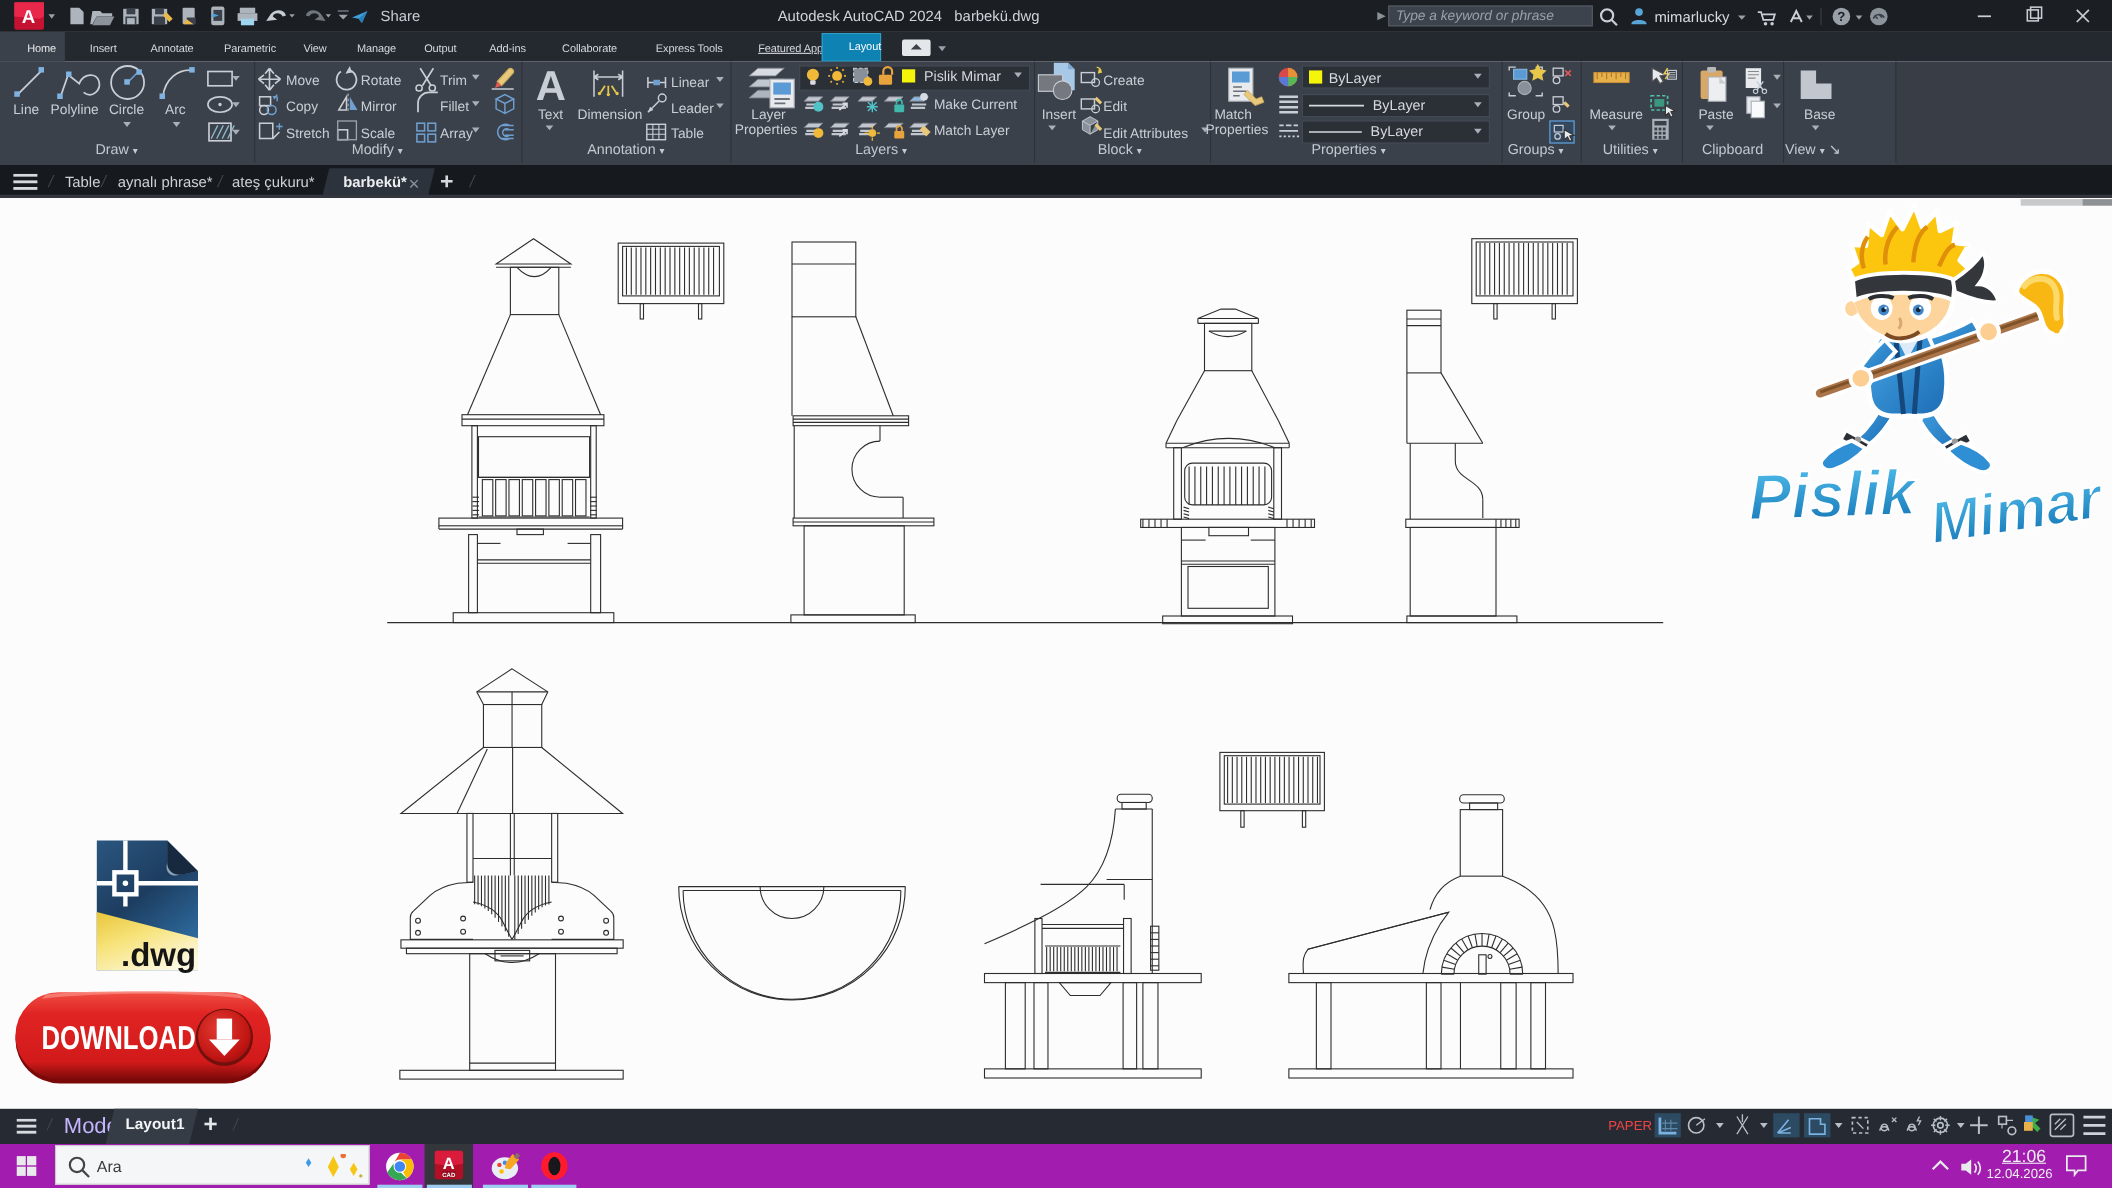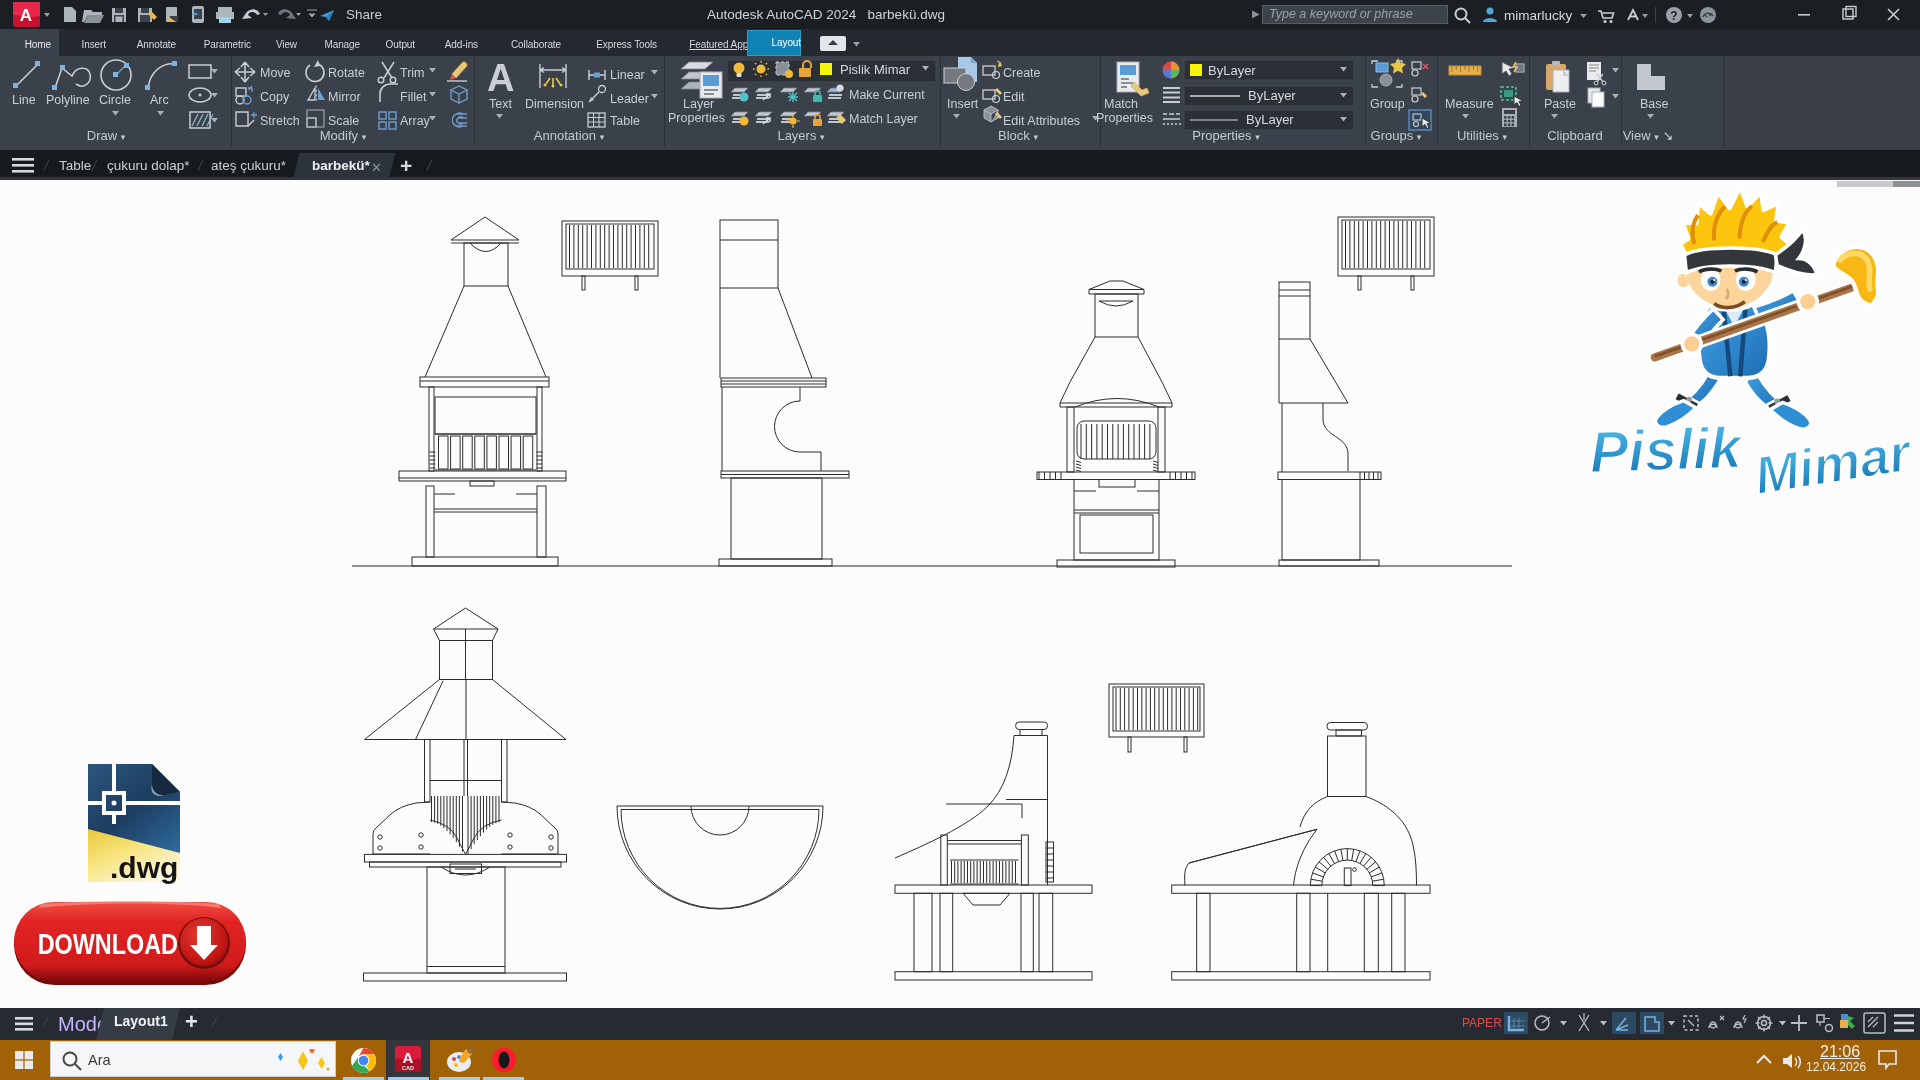--- a/index.html
+++ b/index.html
@@ -5,21 +5,21 @@
   * { margin:0; padding:0; box-sizing:border-box; }
   html,body { width:1920px; height:1080px; overflow:hidden; background:#fcfcfc;
     font-family:"Liberation Sans", sans-serif; }
   .abs { position:absolute; }
   #titlebar { left:0; top:0; width:1920px; height:29px; background:#1b1e23; }
   #menurow { left:0; top:29px; width:1920px; height:27px; background:#24282f; }
   #ribbon { left:0; top:56px; width:1920px; height:94px; background:#3b414a; }
   #filetabs { left:0; top:150px; width:1920px; height:30px; background:#16191d; }
   #canvas { left:0; top:180px; width:1920px; height:828px; background:#fcfcfc; }
   #modelbar { left:0; top:1008px; width:1920px; height:32px; background:#262b33; }
-  #taskbar { left:0; top:1040px; width:1920px; height:40px; background:#a16207; }
+  #taskbar { left:0; top:1040px; width:1920px; height:40px; background:#a21caf; }
   .mtab { position:absolute; top:4px; height:23px; line-height:23px; color:#d6dade;
     font-size:10px; letter-spacing:-0.1px; text-align:right; }
   .plabel { position:absolute; top:72px; color:#c3c9d1; font-size:13px; width:100%; text-align:center;}
   .psep { position:absolute; top:0; width:1px; height:92px; background:#2d3138; }
   .ftab { position:absolute; top:3px; height:27px; line-height:26px; color:#cdd1d6; font-size:13.5px; }
   .slash { position:absolute; top:7px; color:#3e444c; font-size:15px; font-style:italic; }
 </style>
 </head>
 <body>
 
@@ -410,21 +410,21 @@
 
 <div class="abs" id="filetabs">
   <svg class="abs" style="left:12px;top:8px" width="24" height="16">
     <rect x="0" y="0" width="22" height="2.6" fill="#d6dade"></rect>
     <rect x="0" y="6" width="22" height="2.6" fill="#d6dade"></rect>
     <rect x="0" y="12" width="22" height="2.6" fill="#d6dade"></rect>
   </svg>
   <div class="slash" style="left:44px;">/</div>
   <div class="ftab" style="left:59px;">Table</div>
   <div class="slash" style="left:92px;">/</div>
-  <div class="ftab" style="left:107px;">çukuru dolap*</div>
+  <div class="ftab" style="left:107px;">aynalı phrase*</div>
   <div class="slash" style="left:198px;">/</div>
   <div class="ftab" style="left:211px;">ateş çukuru*</div>
   <div class="abs" style="left:296px;top:3px;width:96px;height:27px;background:#2d333c;transform:skewX(-14deg);"></div>
   <div class="ftab" style="left:312px;font-weight:bold;color:#eceef0;">barbekü*</div>
   <div class="abs" style="left:371px;top:10px;color:#8d939b;font-size:13px;">✕</div>
   <div class="abs" style="left:400px;top:4px;color:#d6dade;font-size:21px;font-weight:bold;">+</div>
   <div class="slash" style="left:427px;">/</div>
 </div>
 
 <div class="abs" id="canvas"></div>

